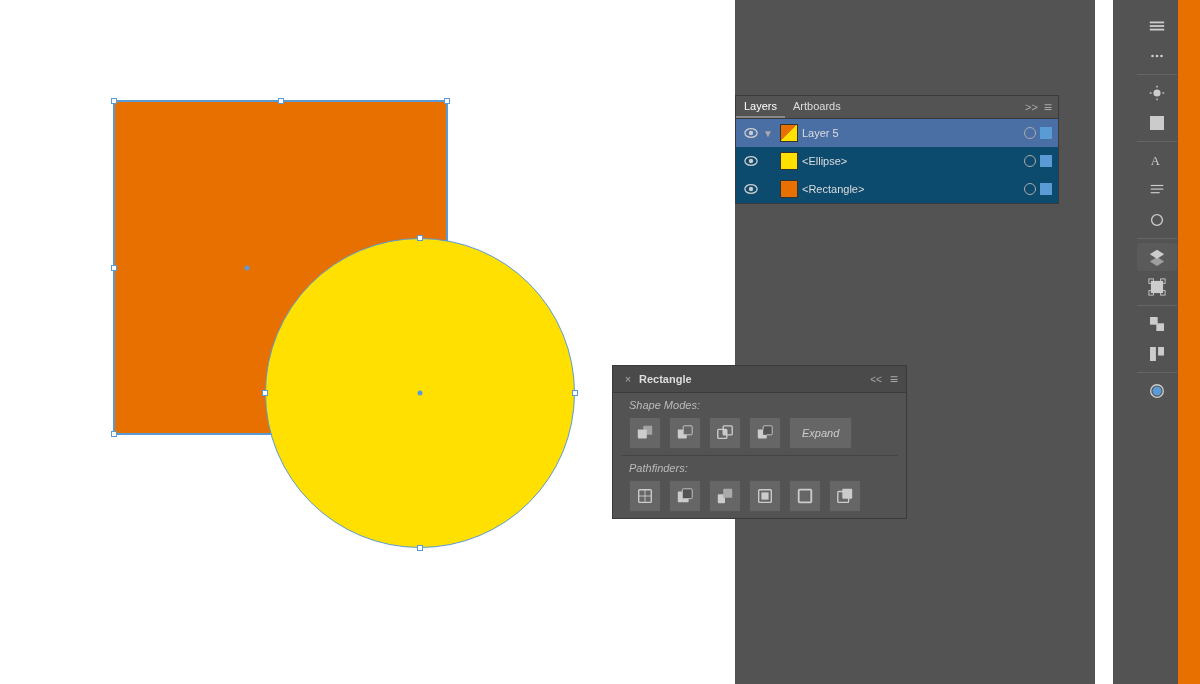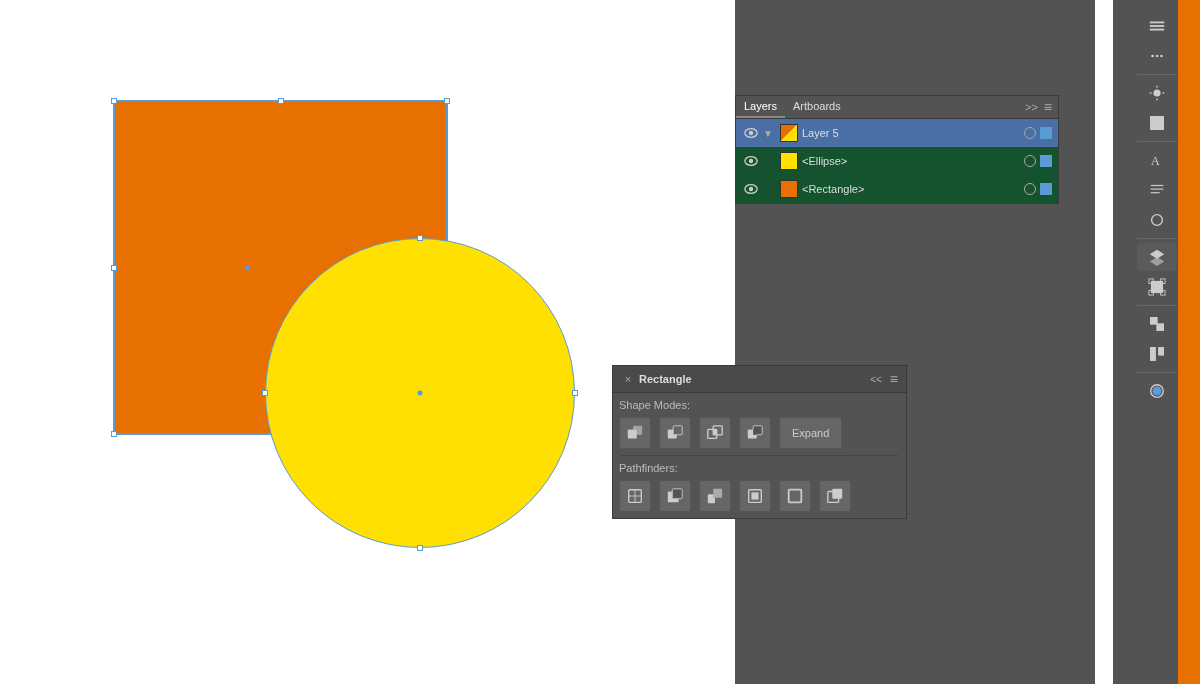--- a/index.html
+++ b/index.html
@@ -150,21 +150,21 @@
       gap: 6px;
       padding-right: 6px;
       color: #aaa;
     }
 
     .layers-row {
       display: flex;
       align-items: center;
       padding: 3px 6px;
       height: 28px;
-      background: #14532d;
+      background: #0c4a6e;
       cursor: pointer;
     }
 
     .layers-row.selected {
       background: #4a6fa5;
     }
 
     .layer-visibility {
       width: 18px;
       height: 18px;
@@ -272,21 +272,22 @@
       align-items: center;
       gap: 8px;
     }
 
     .pathfinder-collapse {
       color: #aaa;
       font-size: 10px;
     }
 
     .pathfinder-section {
-      padding: 6px 6px;
+      padding: 6px 16px;
+      font-style: italic;
     }
 
     .section-label {
       color: #bbb;
       font-size: 11px;
       margin-bottom: 6px;
     }
 
     .pathfinder-buttons {
       display: flex;

